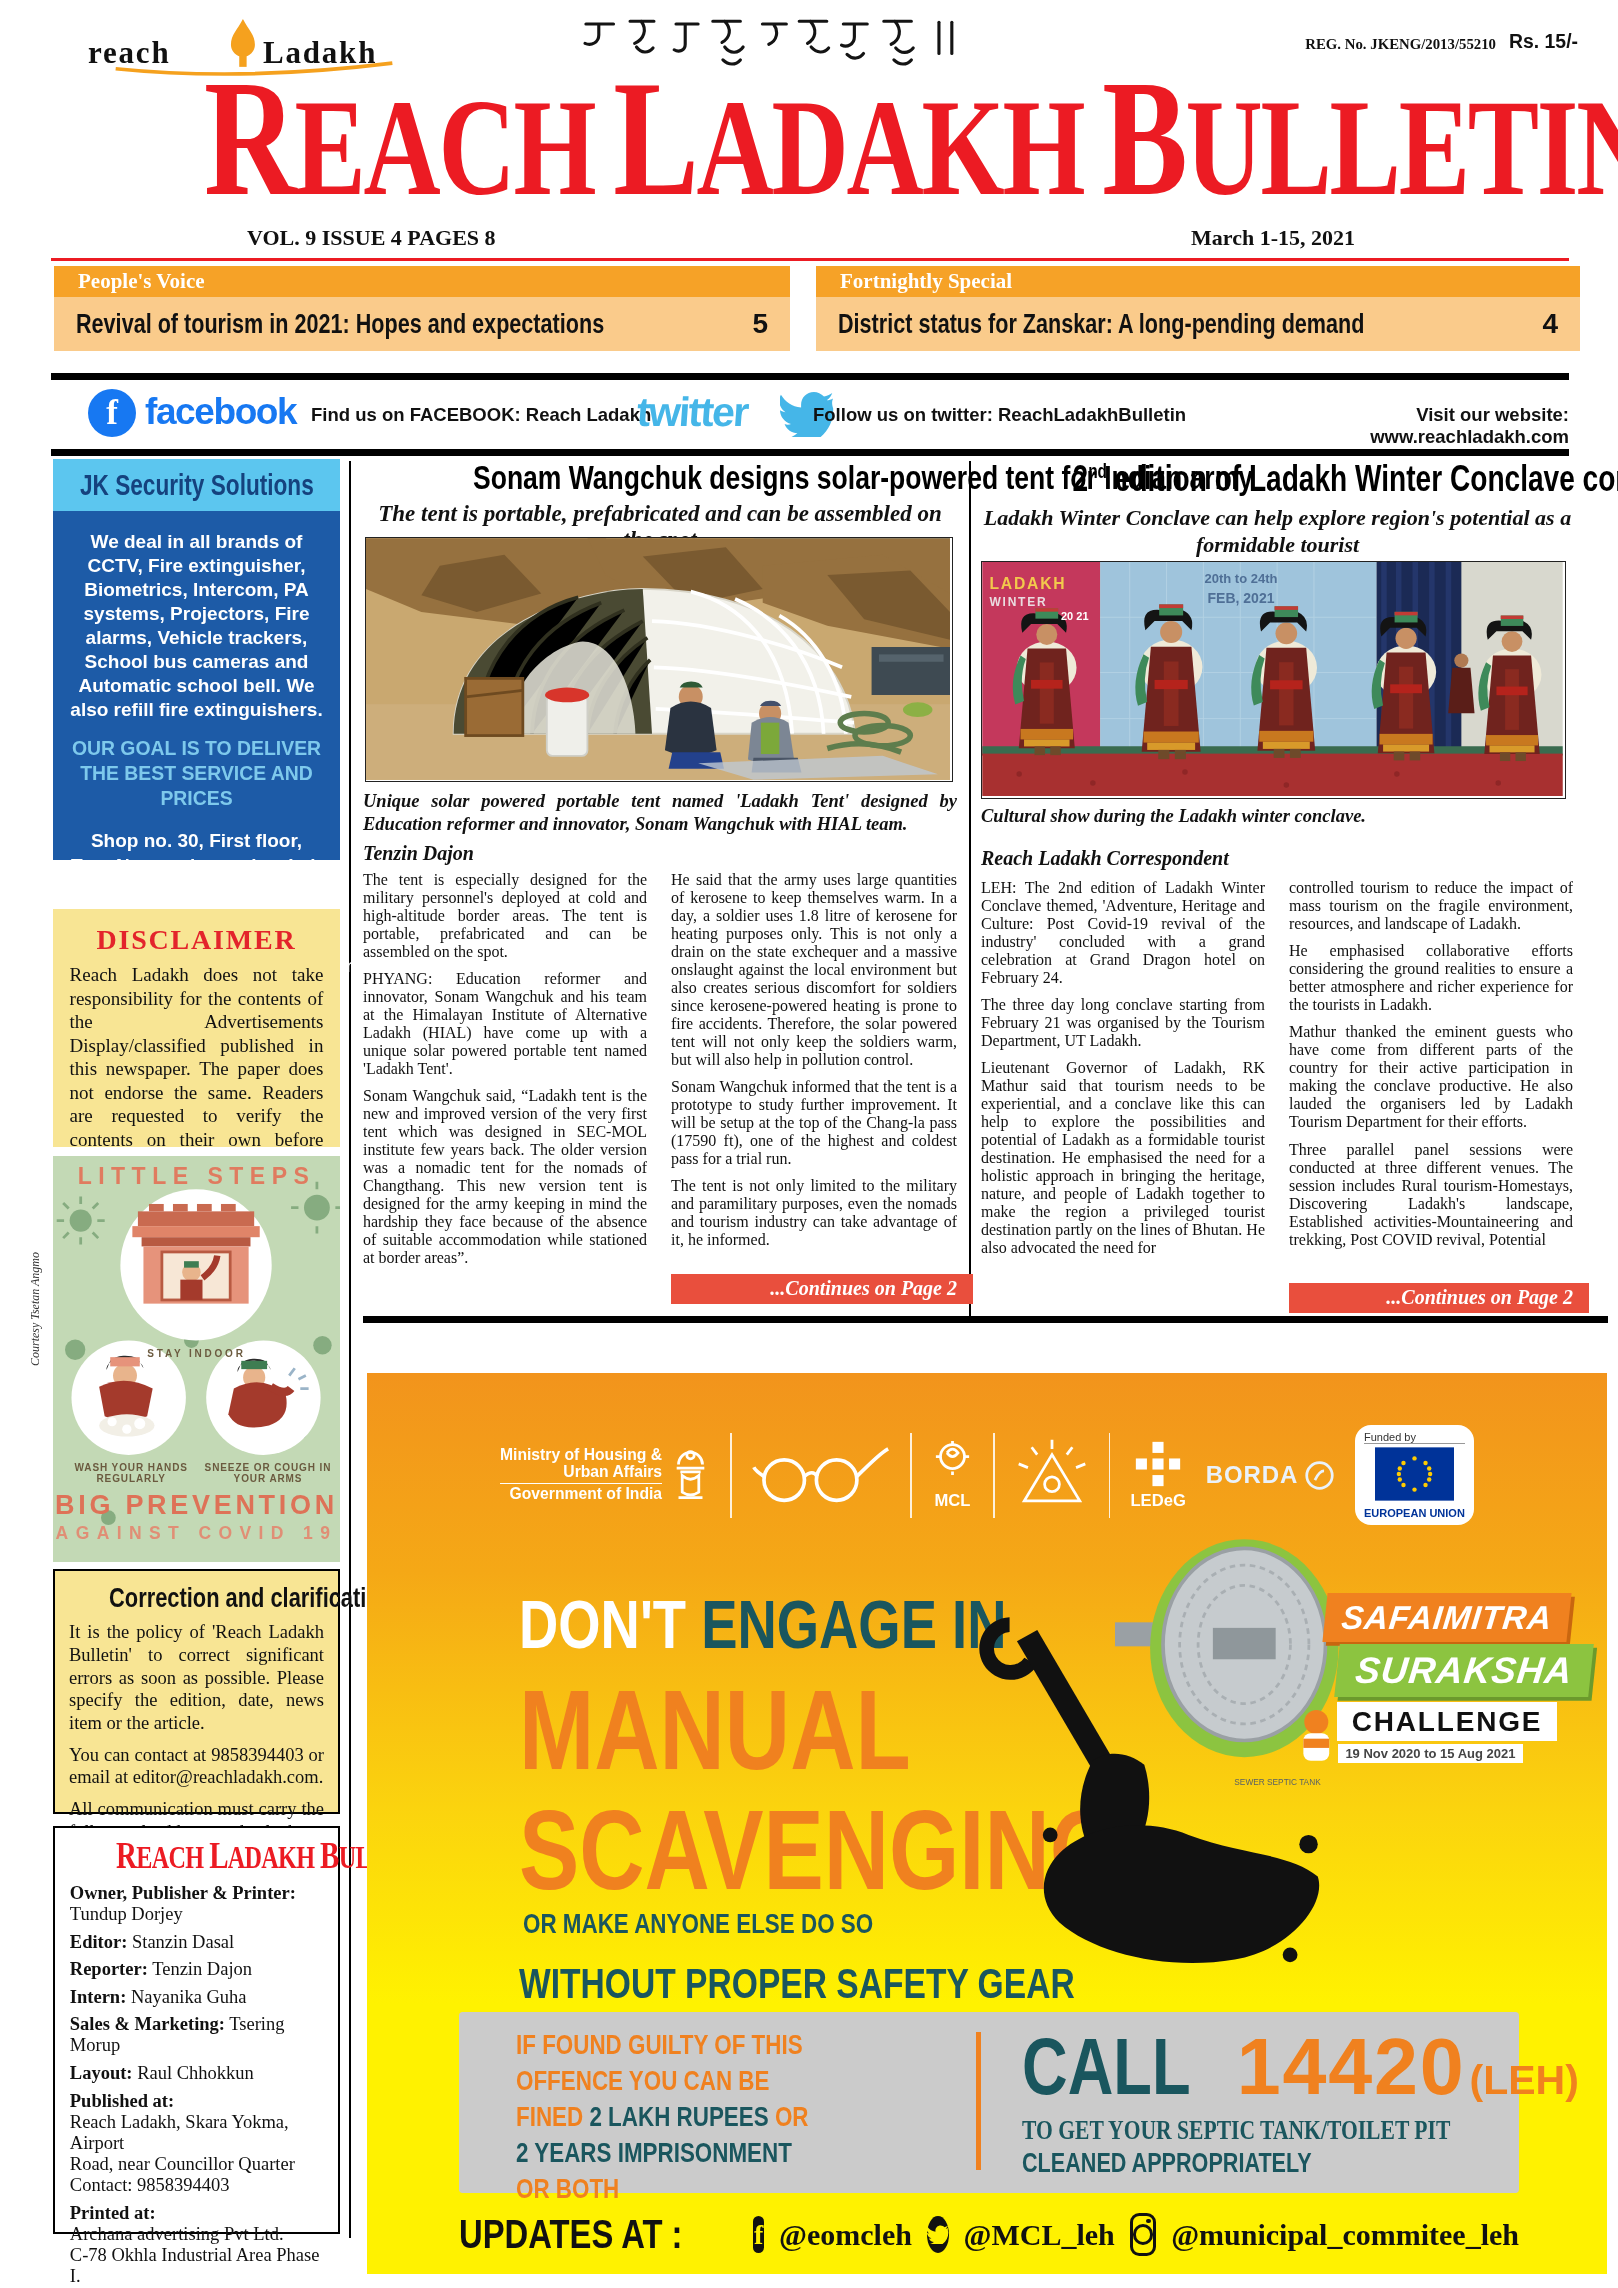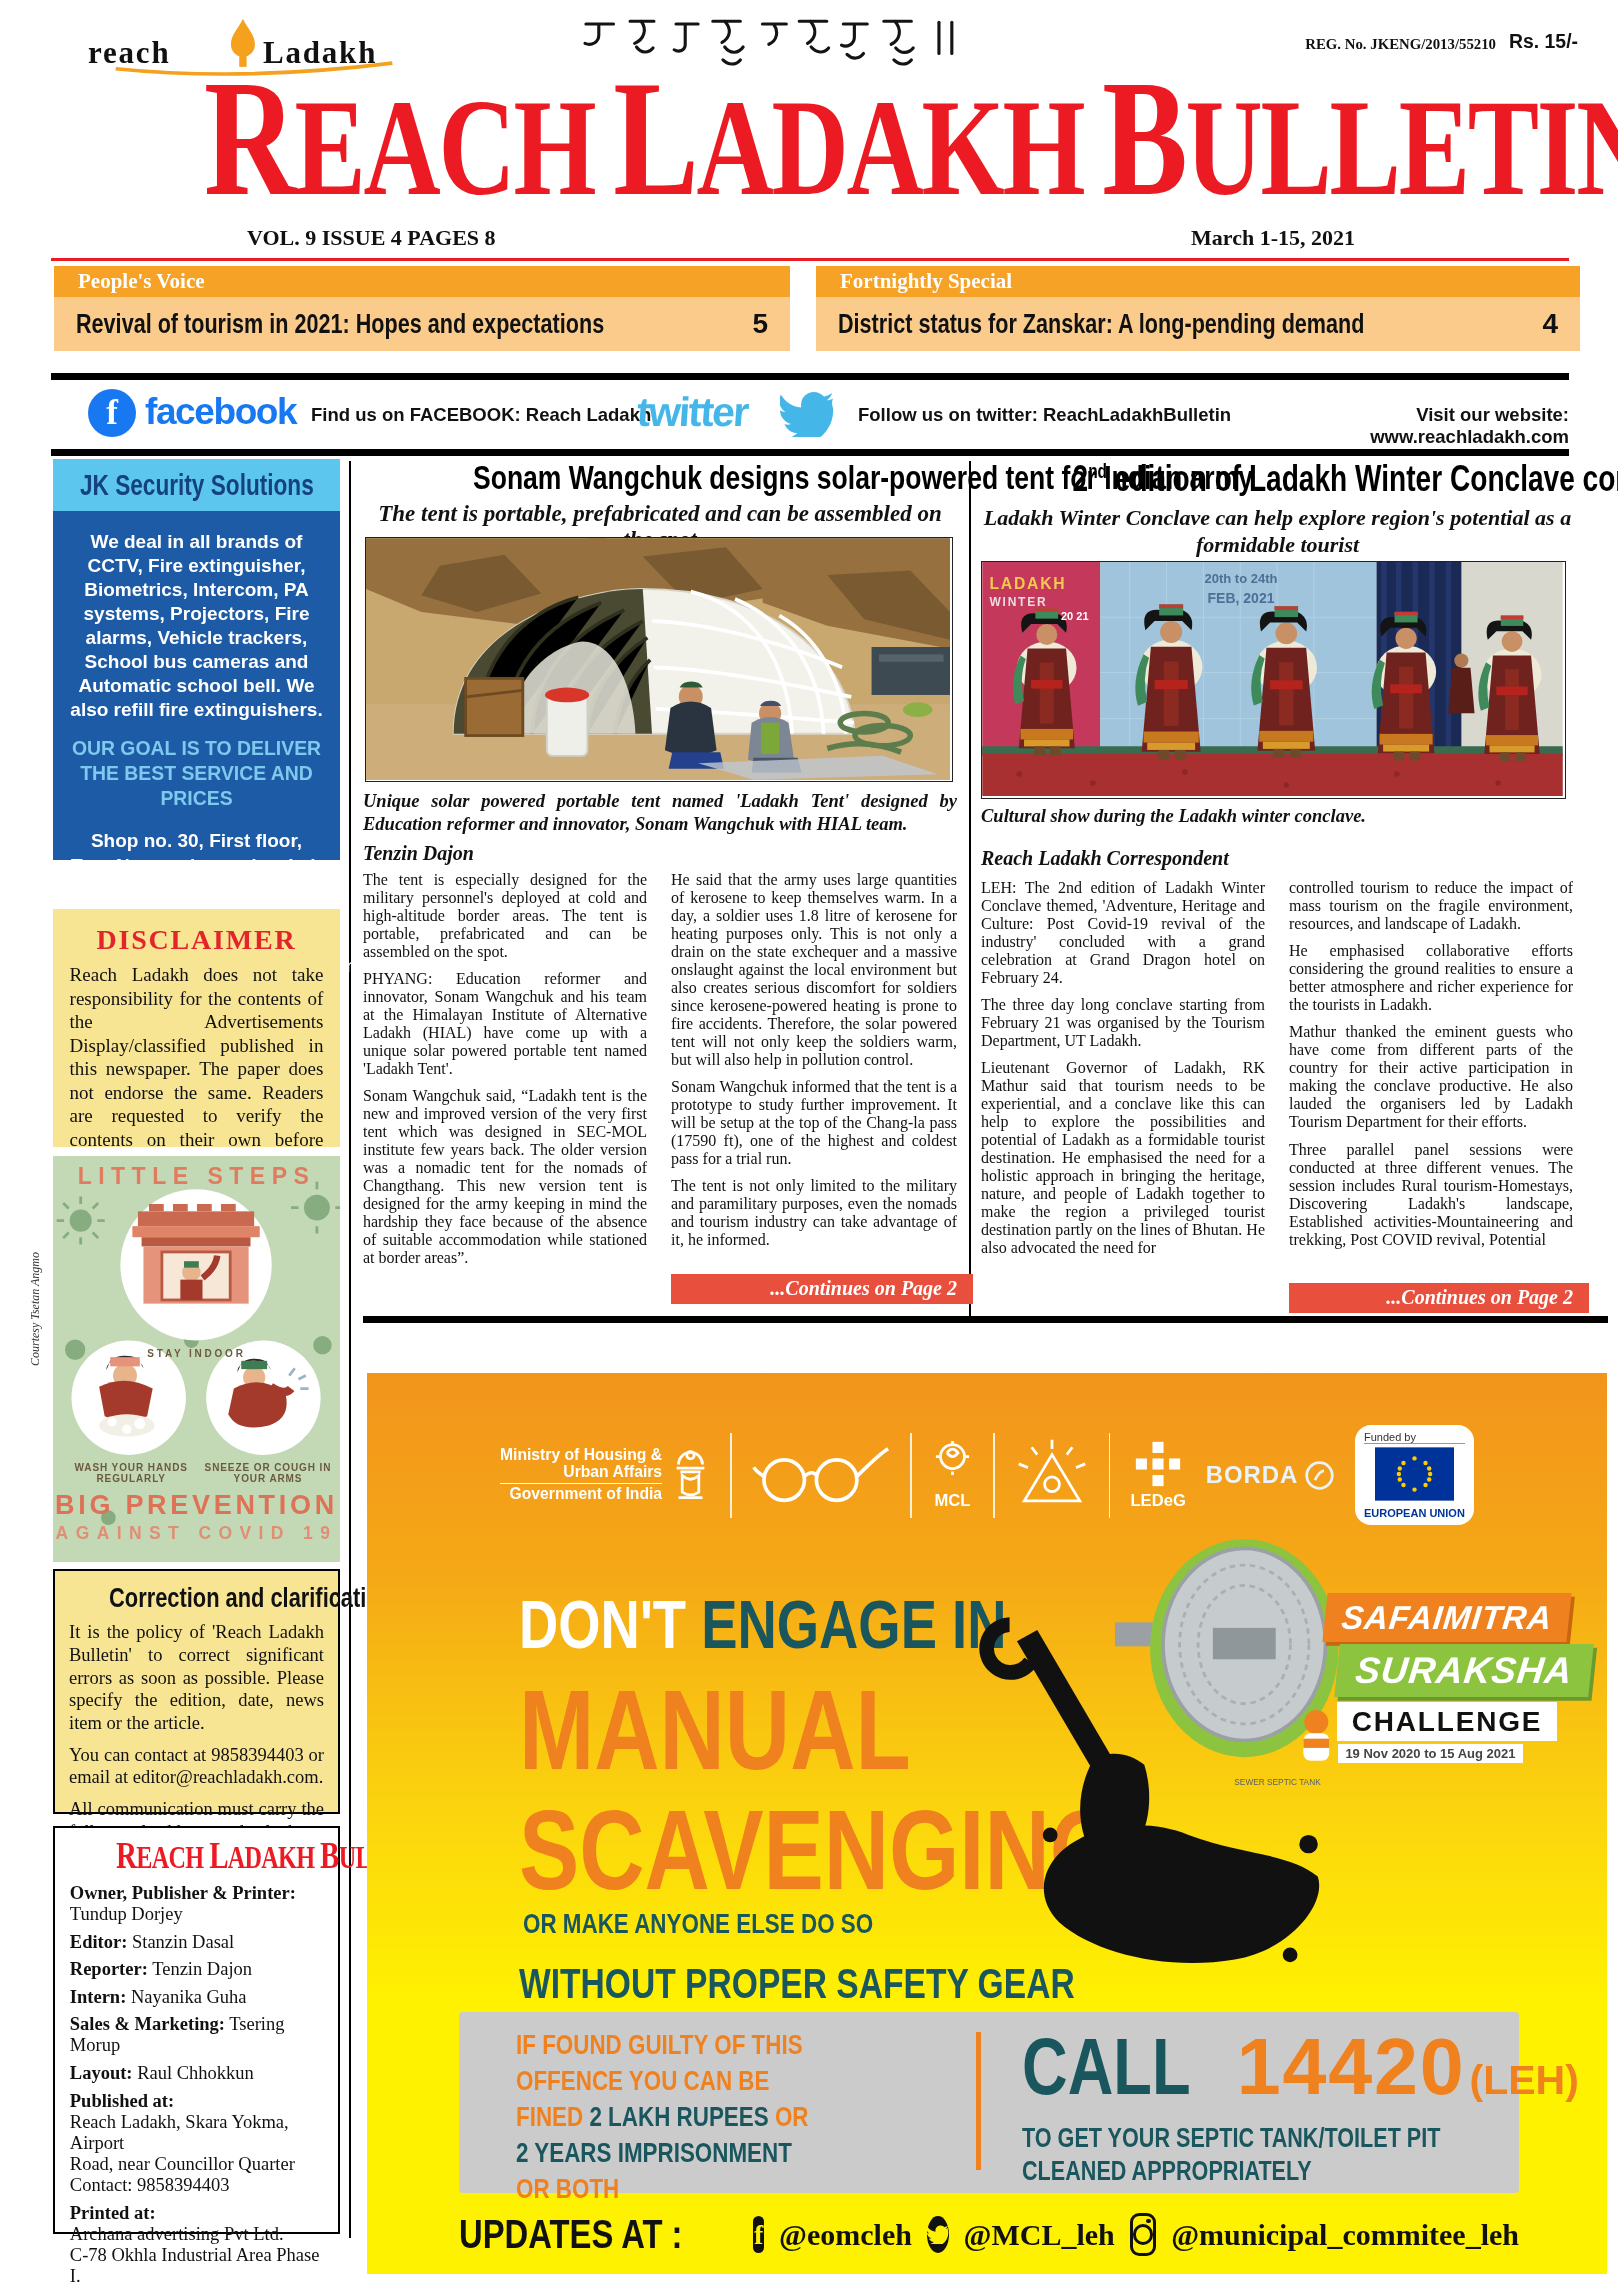--- a/index.html
+++ b/index.html
@@ -130,21 +130,21 @@
 
   <div class="abs" style="left:51px;top:382px;width:1518px;height:66px;">
     <div class="abs" style="left:37px;top:7.4px;width:48px;height:48px;border-radius:50%;background:#1778F2;color:#fff;display:flex;align-items:center;justify-content:center;font-weight:900;font-size:35px;font-family:'Liberation Serif',serif;">f</div>
     <div class="abs sans b" style="left:94px;top:9.2px;font-size:37px;color:#1778F2;letter-spacing:-1.4px;">facebook</div>
     <div class="abs sans social-label" style="left:260px;top:22px;">Find us on FACEBOOK: Reach Ladakh</div>
 
     <div class="abs sans b" style="left:586px;top:7.4px;font-size:41px;color:#45B6E8;letter-spacing:-1.8px;transform:skewX(-4deg);">twitter</div>
     <svg class="abs" style="left:729px;top:9.2px;" width="55" height="46" viewBox="0 0 60 50">
       <path d="M58,8 c-2,1 -5,2 -7,2 c3-2 5-5 6-8 c-3,2 -6,3 -9,4 C45,3 41,1 37,1 c-8,0 -14,6 -14,14 c0,1 0,2 0,3 C13,17 6,12 1,4 c-4,7 -1,15 5,19 c-2,0 -4-1 -6-2 c0,7 5,13 12,15 c-2,1 -5,1 -7,0 c2,6 8,10 14,10 c-6,5 -13,7 -19,6 c6,4 14,6 21,6 c25,0 38-21 37-39 C56,13 57,10 58,8 Z" fill="#45B6E8"></path>
     </svg>
-    <div class="abs sans social-label" style="left:807px;top:22px;">Follow us on twitter: ReachLadakhBulletin</div>
+    <div class="abs sans social-label" style="left:762px;top:22px;">Follow us on twitter: ReachLadakhBulletin</div>
 
     <div class="abs sans social-label" style="left:1227px;top:22px;width:291px;text-align:right;">Visit our website: www.reachladakh.com</div>
   </div>
 
   <div class="abs rule" style="left:51px;top:449px;width:1518px;height:7.4px;"></div>
 
   <div class="abs rule" style="left:349px;top:461px;width:1.8px;height:1777px;"></div>
   <div class="abs rule" style="left:969px;top:461px;width:1.8px;height:860px;"></div>
   <div class="abs rule" style="left:363px;top:1316px;width:1245px;height:6.5px;"></div>
 
@@ -607,21 +607,21 @@
         <div class="penalty-line ad-teal"><span class="cx" style="--sx:0.82;">2 YEARS IMPRISONMENT</span></div>
         <div class="penalty-line ad-orange"><span class="cx" style="--sx:0.82;">OR BOTH</span></div>
       </div>
       <div class="abs" style="left:517px;top:20px;width:4.6px;height:138px;background:#F0811F;"></div>
       <div class="abs sans" style="left:563px;top:9.2px;">
         <div style="white-space:nowrap;">
           <span class="b ad-teal" style="font-size:79px;"><span class="cx" style="--sx:0.78;">CALL</span></span>
           <span class="b ad-orange" style="font-size:79px;letter-spacing:1.8px;">14420</span>
           <span class="b ad-orange" style="font-size:41px;">(LEH)</span>
         </div>
-        <div class="call-sub ad-teal" style="margin-top:9px;"><span class="cx" style="--sx:0.84;">TO GET YOUR SEPTIC TANK/TOILET PIT</span></div>
+        <div class="call-sub ad-teal" style="margin-top:1px;font-family:Liberation Serif, serif;"><span class="cx" style="--sx:0.84;">TO GET YOUR SEPTIC TANK/TOILET PIT</span></div>
         <div class="call-sub ad-teal"><span class="cx" style="--sx:0.84;">CLEANED APPROPRIATELY</span></div>
       </div>
     </div>
 
     <div class="abs" style="left:92px;top:838px;width:1060px;display:flex;align-items:center;gap:14.8px;">
       <span class="sans b" style="font-size:41px;color:#111;"><span class="cx" style="--sx:0.72;">UPDATES AT :</span></span>
       <span style="width:37px;height:37px;background:#111;border-radius:7.4px;color:#FFF200;display:inline-flex;align-items:center;justify-content:center;font-weight:900;font-size:28px;font-family:'Liberation Serif',serif;">f</span>
       <span class="upd-handle">@eomcleh</span>
       <span style="width:37px;height:37px;background:#111;border-radius:50%;display:inline-flex;align-items:center;justify-content:center;">
         <svg width="22" height="18.5" viewBox="0 0 60 50">

